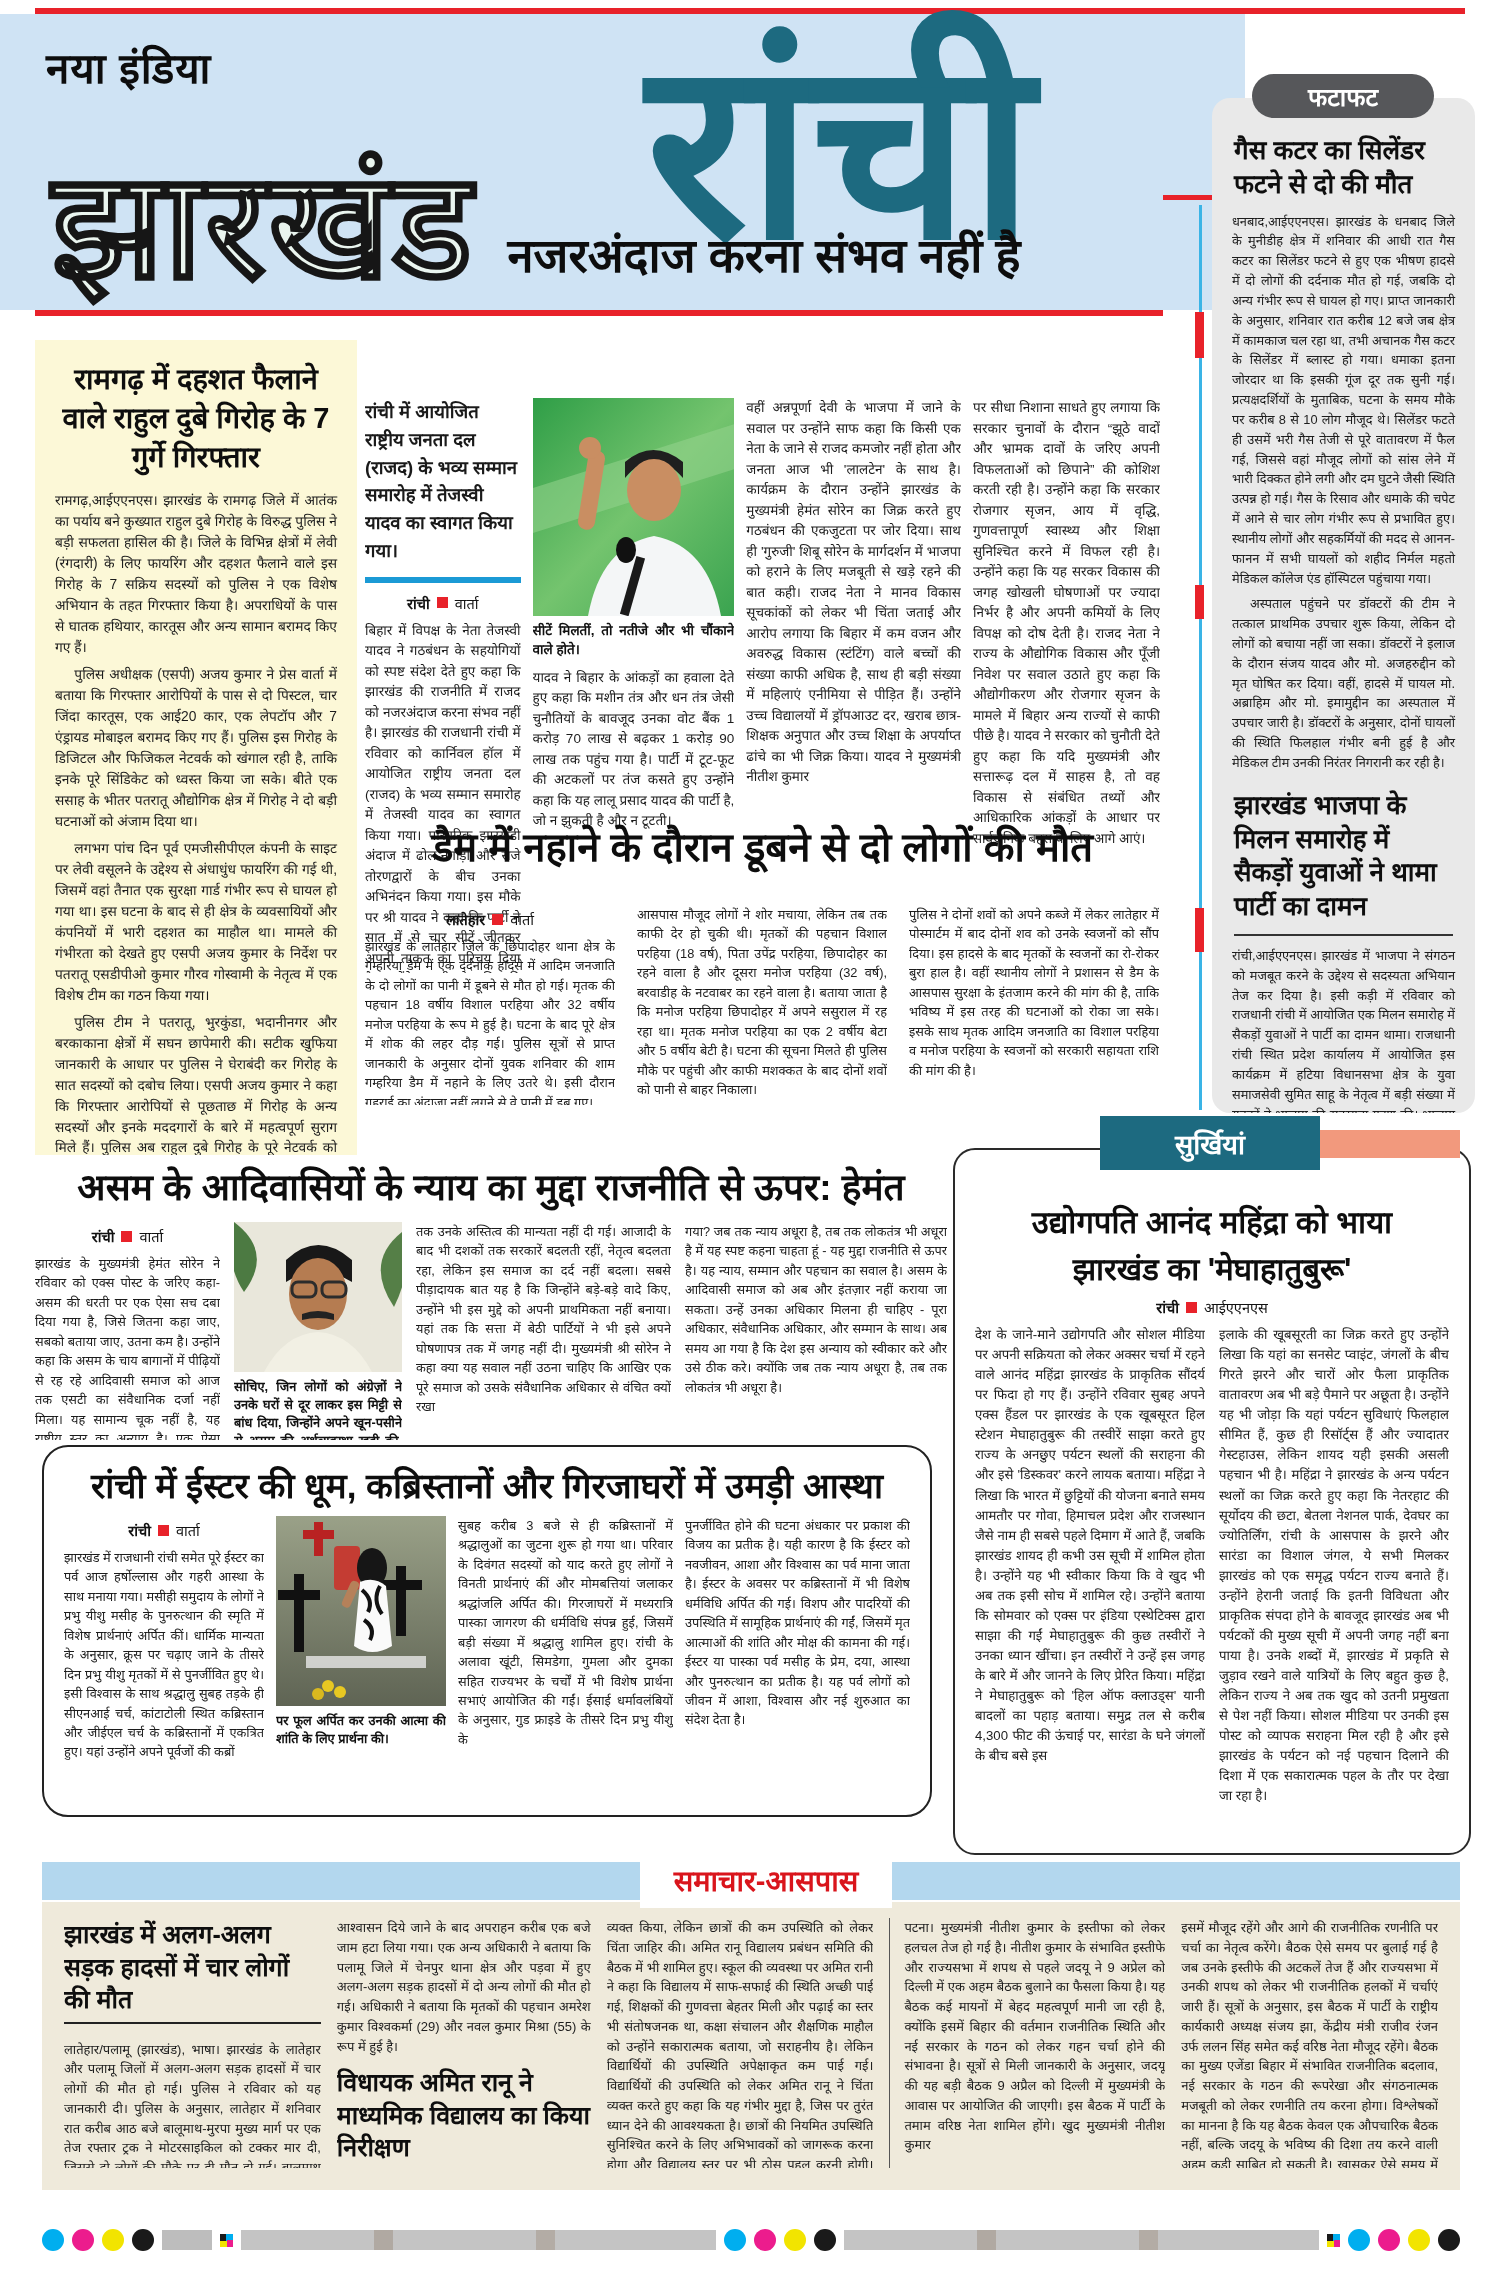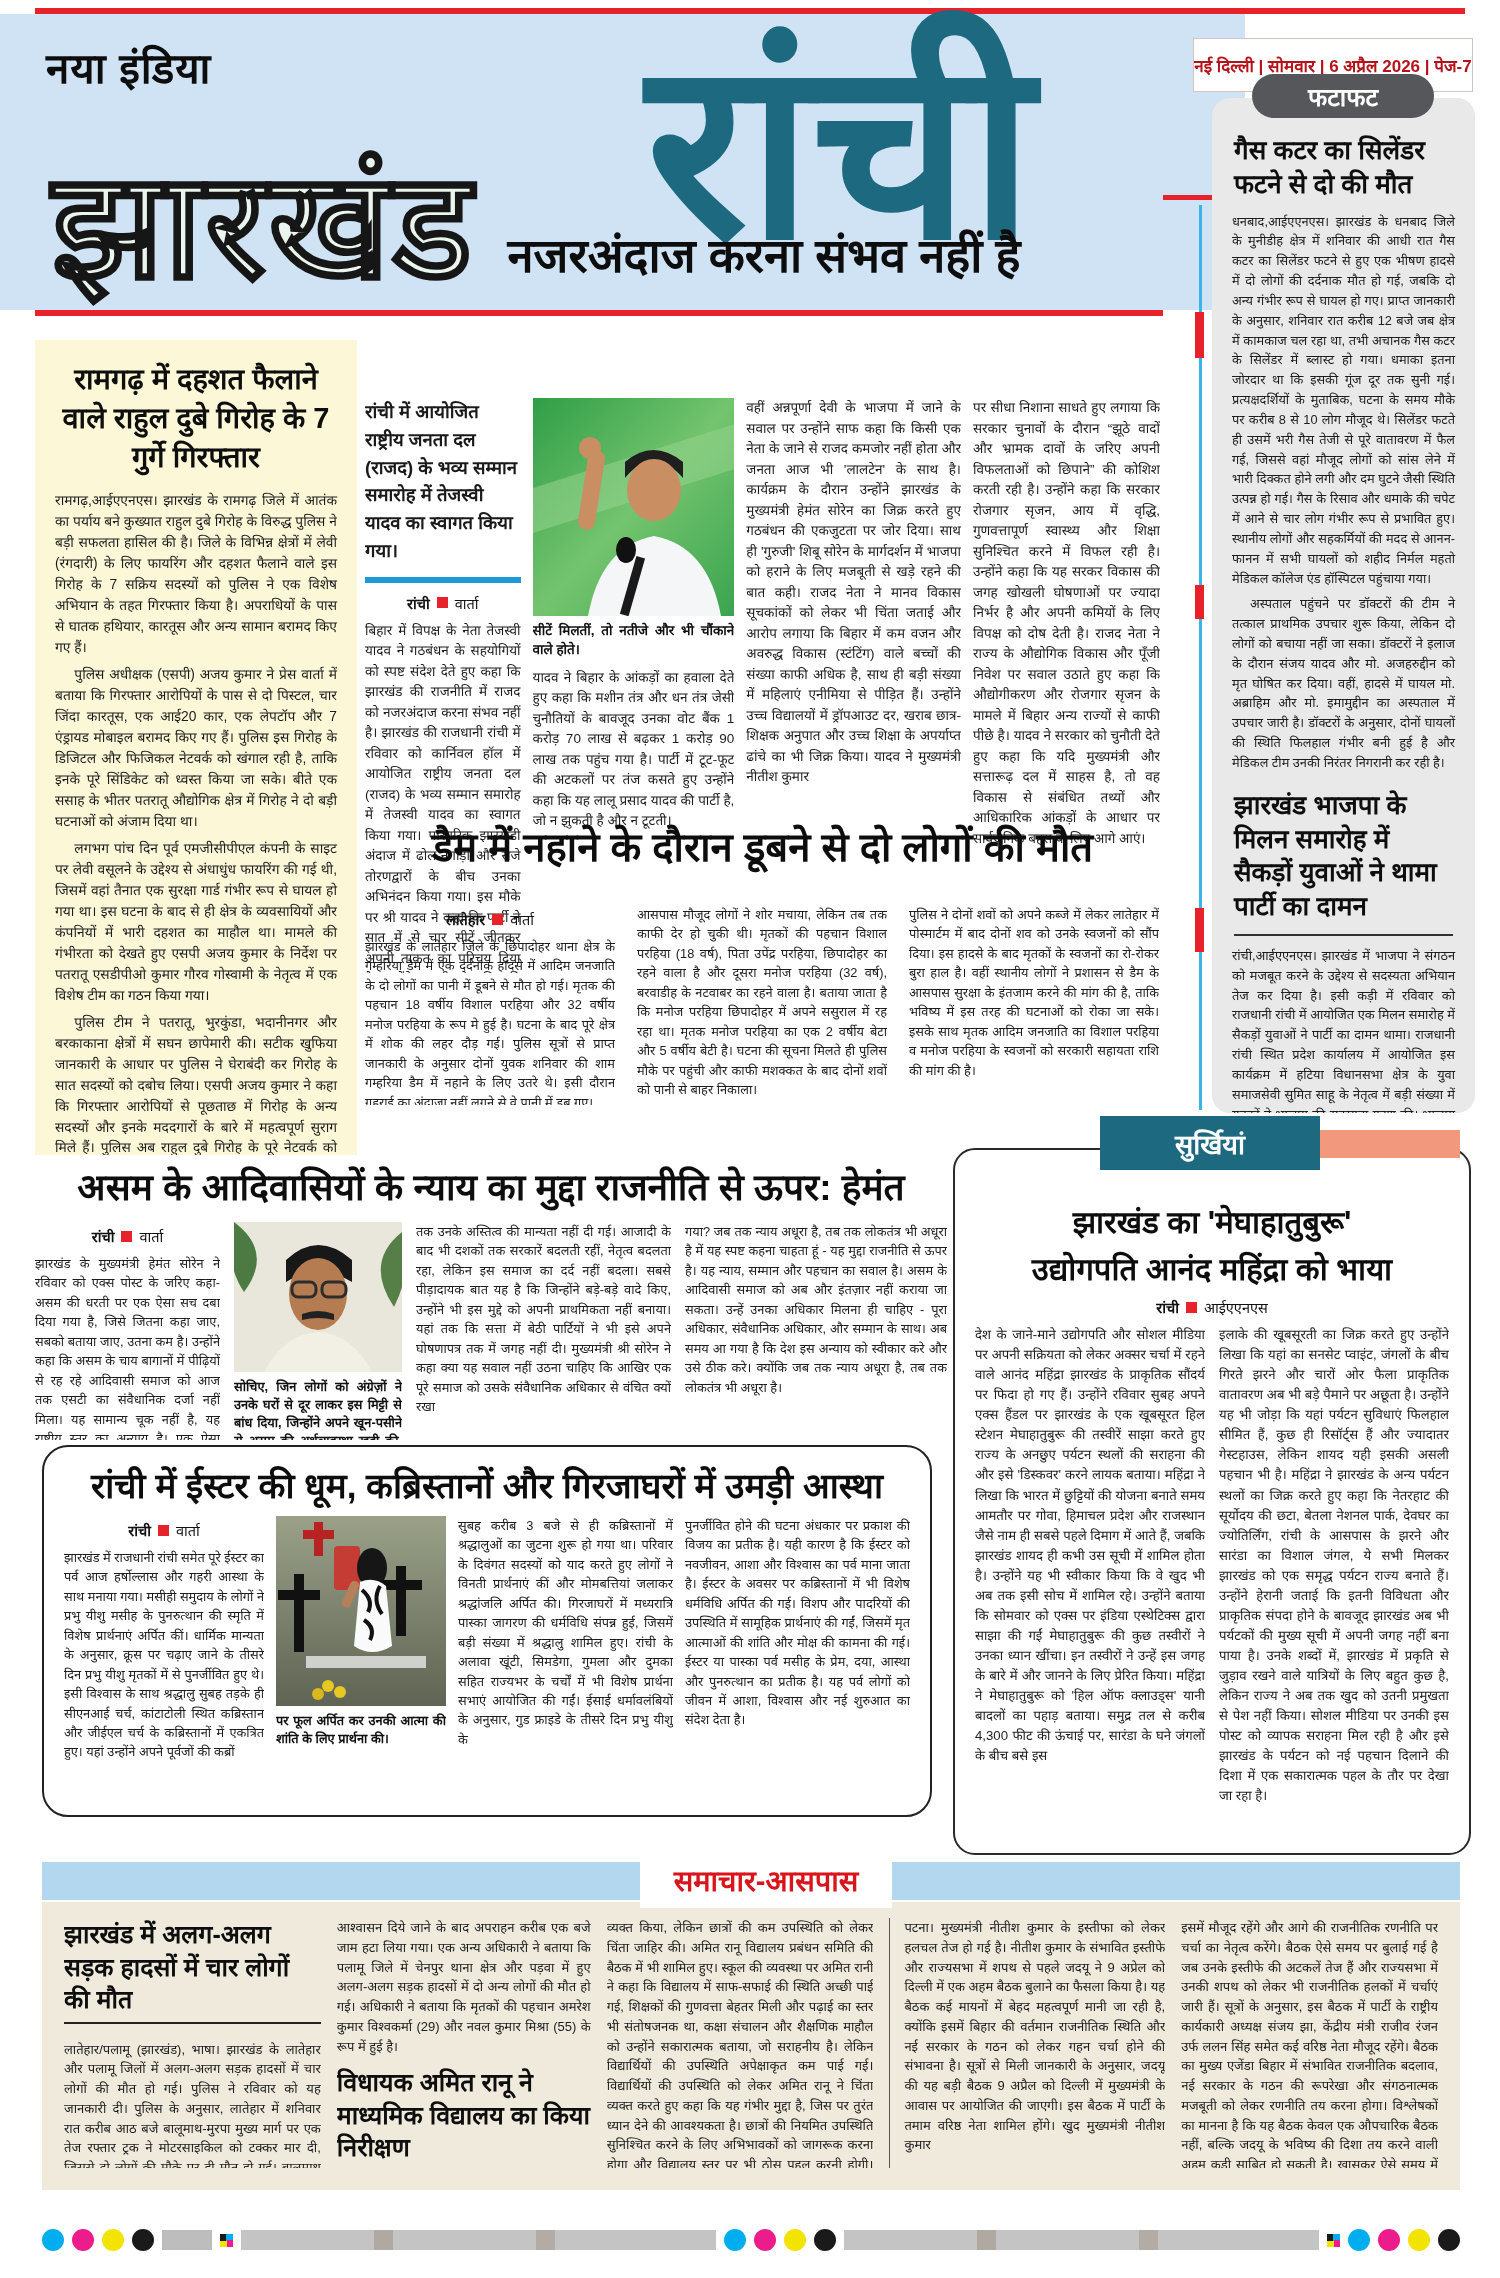--- a/index.html
+++ b/index.html
@@ -119,21 +119,20 @@
 </head>
 <body>
 
 <div class="page">
 
   <div class="abs top-rule"></div>
   <div class="abs header-bg"></div>
   <div class="abs brand">नया इंडिया</div>
   <div class="abs edition-title">झारखंड</div>
   <div class="abs city-title">रांची</div>
-  <div class="abs dateline">नई दिल्ली | सोमवार | 6 अप्रैल 2026 | पेज-7</div>
   <div class="abs left-rule"></div>
   <div class="abs right-rule"></div>
 
   <div class="abs v-divider"></div>
   <div class="abs red-tick rt1"></div>
   <div class="abs red-tick rt2"></div>
   <div class="abs red-tick rt3"></div>
 
   <div class="abs lead-left">
     <div class="hl">रामगढ़ में दहशत फैलाने वाले राहुल दुबे गिरोह के 7 गुर्गे गिरफ्तार</div>
@@ -282,22 +281,22 @@
         </div>
         <div class="caption" style="font-size:12.8px;">पर फूल अर्पित कर उनकी आत्मा की शांति के लिए प्रार्थना की।</div>
       </div>
       <div class="col ecol3 jtext" style="font-size:12.8px;">सुबह करीब 3 बजे से ही कब्रिस्तानों में श्रद्धालुओं का जुटना शुरू हो गया था। परिवार के दिवंगत सदस्यों को याद करते हुए लोगों ने विनती प्रार्थनाएं कीं और मोमबत्तियां जलाकर श्रद्धांजलि अर्पित की। गिरजाघरों में मध्यरात्रि पास्का जागरण की धर्मविधि संपन्न हुई, जिसमें बड़ी संख्या में श्रद्धालु शामिल हुए। रांची के अलावा खूंटी, सिमडेगा, गुमला और दुमका सहित राज्यभर के चर्चों में भी विशेष प्रार्थना सभाएं आयोजित की गईं। ईसाई धर्मावलंबियों के अनुसार, गुड फ्राइडे के तीसरे दिन प्रभु यीशु के</div>
       <div class="col ecol4 jtext" style="font-size:12.8px;">पुनर्जीवित होने की घटना अंधकार पर प्रकाश की विजय का प्रतीक है। यही कारण है कि ईस्टर को नवजीवन, आशा और विश्वास का पर्व माना जाता है। ईस्टर के अवसर पर कब्रिस्तानों में भी विशेष धर्मविधि अर्पित की गई। विशप और पादरियों की उपस्थिति में सामूहिक प्रार्थनाएं की गईं, जिसमें मृत आत्माओं की शांति और मोक्ष की कामना की गई। ईस्टर या पास्का पर्व मसीह के प्रेम, दया, आस्था और पुनरुत्थान का प्रतीक है। यह पर्व लोगों को जीवन में आशा, विश्वास और नई शुरुआत का संदेश देता है।</div>
     </div>
   </div>
 
   <div class="abs sur-box">
     <div class="sur-hl">
+      <div>उद्योगपति आनंद महिंद्रा को भाया</div>
       <div>झारखंड का 'मेघाहातुबुरू'</div>
-      <div>उद्योगपति आनंद महिंद्रा को भाया</div>
     </div>
     <div class="byline">
       <span class="city">रांची</span>
       <span class="bysq"></span>
       <span>आईएएनएस</span>
     </div>
     <div class="cols sur-row">
       <div class="col jtext" style="font-size:13.2px;">देश के जाने-माने उद्योगपति और सोशल मीडिया पर अपनी सक्रियता को लेकर अक्सर चर्चा में रहने वाले आनंद महिंद्रा झारखंड के प्राकृतिक सौंदर्य पर फिदा हो गए हैं। उन्होंने रविवार सुबह अपने एक्स हैंडल पर झारखंड के एक खूबसूरत हिल स्टेशन मेघाहातुबुरू की तस्वीरें साझा करते हुए राज्य के अनछुए पर्यटन स्थलों की सराहना की और इसे 'डिस्कवर' करने लायक बताया। महिंद्रा ने लिखा कि भारत में छुट्टियों की योजना बनाते समय आमतौर पर गोवा, हिमाचल प्रदेश और राजस्थान जैसे नाम ही सबसे पहले दिमाग में आते हैं, जबकि झारखंड शायद ही कभी उस सूची में शामिल होता है। उन्होंने यह भी स्वीकार किया कि वे खुद भी अब तक इसी सोच में शामिल रहे। उन्होंने बताया कि सोमवार को एक्स पर इंडिया एस्थेटिक्स द्वारा साझा की गईं मेघाहातुबुरू की कुछ तस्वीरों ने उनका ध्यान खींचा। इन तस्वीरों ने उन्हें इस जगह के बारे में और जानने के लिए प्रेरित किया। महिंद्रा ने मेघाहातुबुरू को 'हिल ऑफ क्लाउड्स' यानी बादलों का पहाड़ बताया। समुद्र तल से करीब 4,300 फीट की ऊंचाई पर, सारंडा के घने जंगलों के बीच बसे इस</div>
       <div class="col jtext" style="font-size:13.2px;">इलाके की खूबसूरती का जिक्र करते हुए उन्होंने लिखा कि यहां का सनसेट प्वाइंट, जंगलों के बीच गिरते झरने और चारों ओर फैला प्राकृतिक वातावरण अब भी बड़े पैमाने पर अछूता है। उन्होंने यह भी जोड़ा कि यहां पर्यटन सुविधाएं फिलहाल सीमित हैं, कुछ ही रिसॉर्ट्स हैं और ज्यादातर गेस्टहाउस, लेकिन शायद यही इसकी असली पहचान भी है। महिंद्रा ने झारखंड के अन्य पर्यटन स्थलों का जिक्र करते हुए कहा कि नेतरहाट की सूर्योदय की छटा, बेतला नेशनल पार्क, देवघर का ज्योतिर्लिंग, रांची के आसपास के झरने और सारंडा का विशाल जंगल, ये सभी मिलकर झारखंड को एक समृद्ध पर्यटन राज्य बनाते हैं। उन्होंने हेरानी जताई कि इतनी विविधता और प्राकृतिक संपदा होने के बावजूद झारखंड अब भी पर्यटकों की मुख्य सूची में अपनी जगह नहीं बना पाया है। उनके शब्दों में, झारखंड में प्रकृति से जुड़ाव रखने वाले यात्रियों के लिए बहुत कुछ है, लेकिन राज्य ने अब तक खुद को उतनी प्रमुखता से पेश नहीं किया। सोशल मीडिया पर उनकी इस पोस्ट को व्यापक सराहना मिल रही है और इसे झारखंड के पर्यटन को नई पहचान दिलाने की दिशा में एक सकारात्मक पहल के तौर पर देखा जा रहा है।</div>
     </div>

